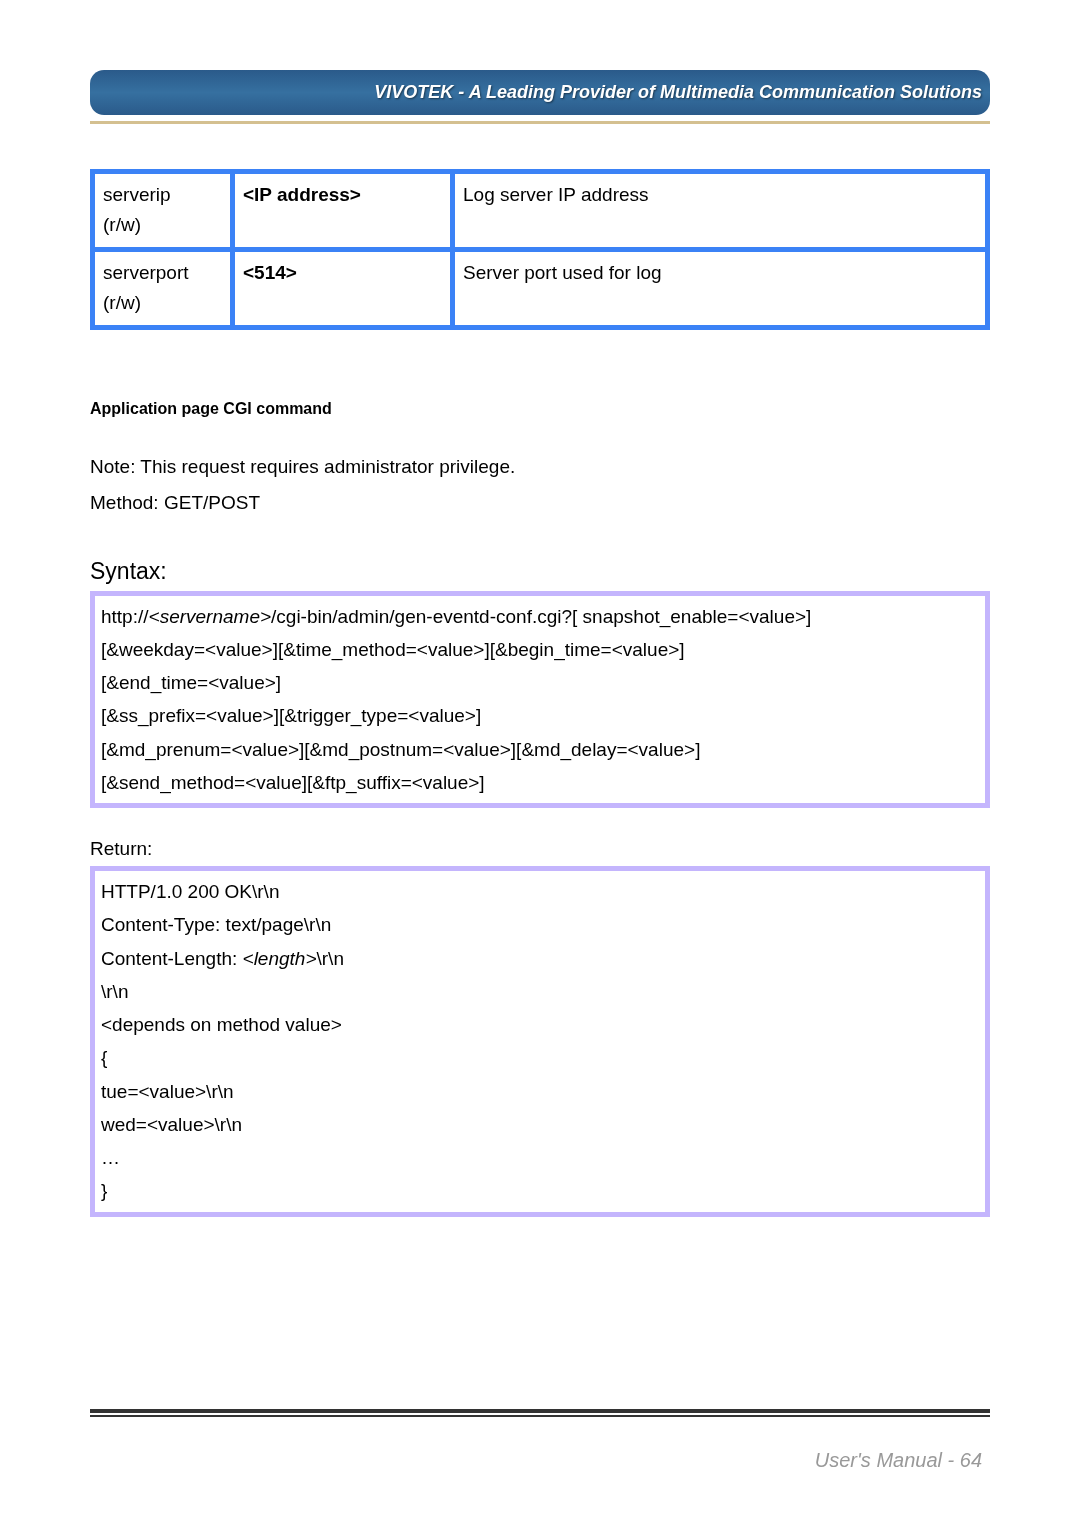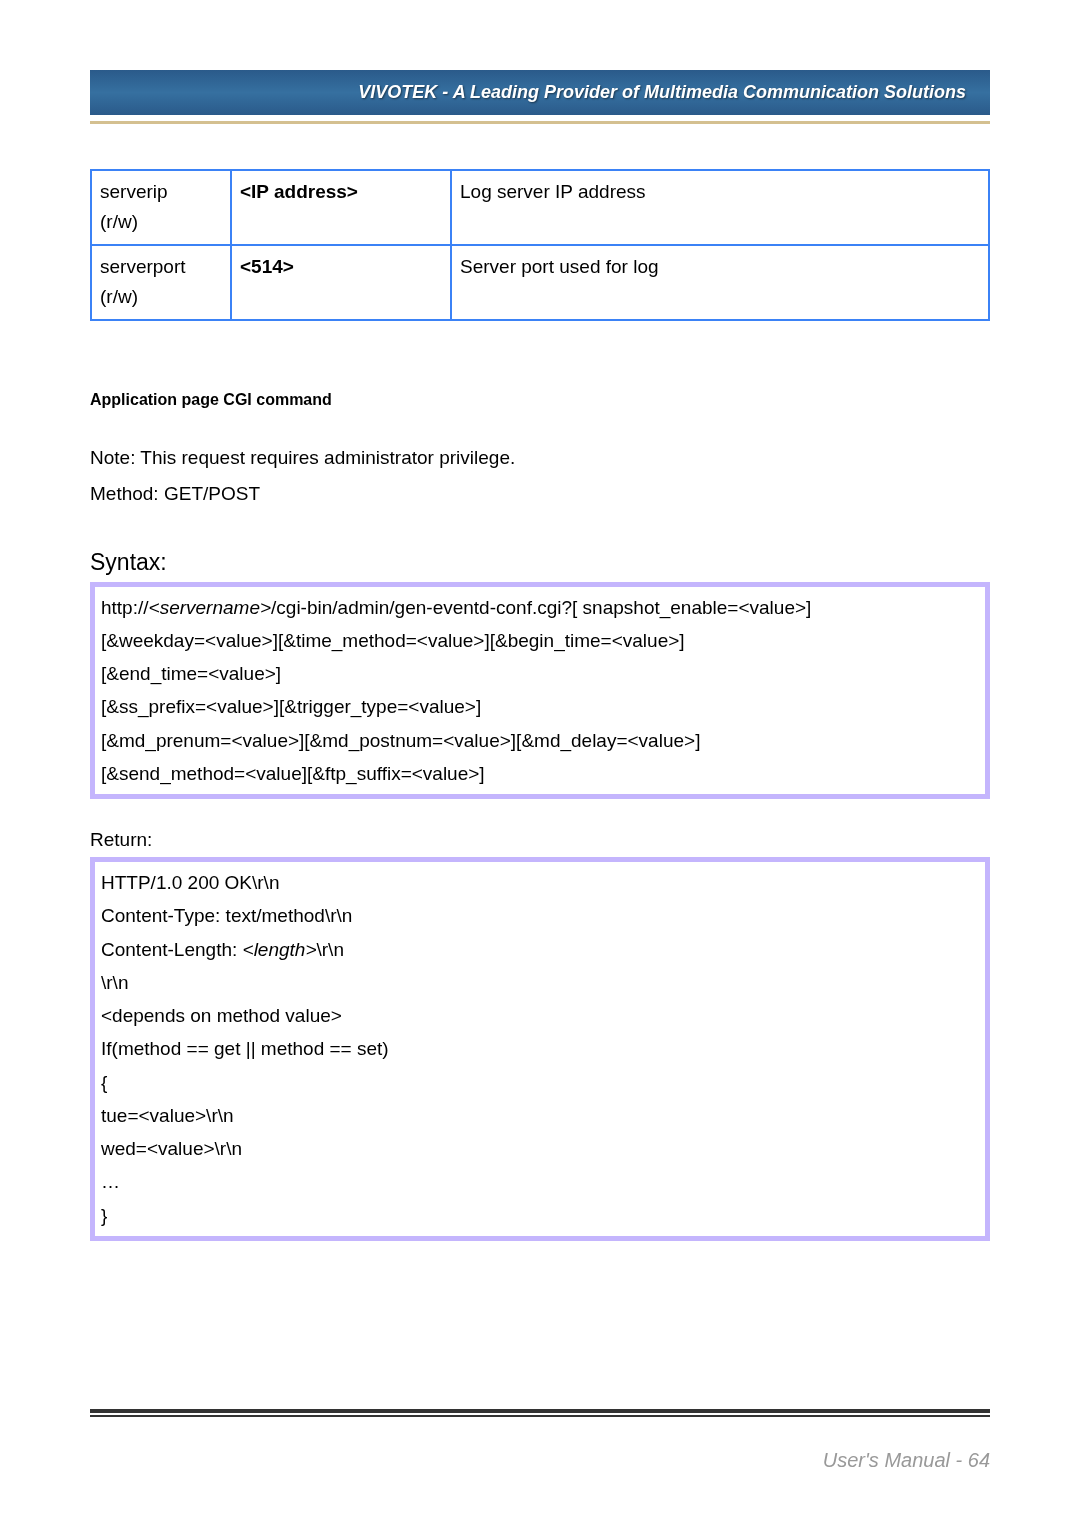--- a/index.html
+++ b/index.html
@@ -16,37 +16,38 @@
     }
     .page-container {
       padding: 70px 90px 0 90px;
     }
     .header-banner {
       background: linear-gradient(to bottom, #2a5a8a 0%, #3670a0 50%, #2a5a8a 100%);
       color: #ffffff;
       font-style: italic;
       font-weight: bold;
       font-size: 18px;
-      padding: 12px 24px;
+      padding: 12px 8px;
       text-align: right;
       text-shadow: 1px 1px 2px rgba(0,0,0,0.5);
       margin-bottom: 6px;
+      border-radius: 14px;
     }
     .header-underline {
       height: 3px;
       background-color: #d4c090;
       margin-bottom: 45px;
     }
     .param-table {
       width: 100%;
       border-collapse: collapse;
       margin-bottom: 70px;
     }
     .param-table td {
-      border: 2px solid #3b82f6;
+      border: 5px solid #3b82f6;
       padding: 6px 8px;
       font-size: 19px;
       vertical-align: top;
       line-height: 1.6;
     }
     .param-table .col1 {
       width: 140px;
     }
     .param-table .col2 {
       width: 220px;
@@ -99,21 +100,21 @@
       background-color: #333;
       margin-bottom: 2px;
     }
     .footer-rule-bottom {
       height: 2px;
       background-color: #333;
     }
     .footer-text {
       position: absolute;
       bottom: 55px;
-      right: 90px;
+      right: 98px;
       font-style: italic;
       font-size: 20px;
       color: #999;
     }
   </style>
 </head>
 <body>
 
 <div class="page-container">
 
@@ -168,25 +169,24 @@
     <div>[&amp;end_time=&lt;value&gt;]</div>
     <div>[&amp;ss_prefix=&lt;value&gt;][&amp;trigger_type=&lt;value&gt;]</div>
     <div>[&amp;md_prenum=&lt;value&gt;][&amp;md_postnum=&lt;value&gt;][&amp;md_delay=&lt;value&gt;]</div>
     <div>[&amp;send_method=&lt;value][&amp;ftp_suffix=&lt;value&gt;]</div>
   </div>
 
   <p class="return-label">Return:</p>
 
   <div class="code-box">
     <div>HTTP/1.0 200 OK\r\n</div>
-    <div>Content-Type: text/method\r\n</div>
+    <div>Content-Type: text/page\r\n</div>
     <div><span>Content-Length: </span><span class="italic">&lt;length&gt;</span><span>\r\n</span></div>
     <div>\r\n</div>
     <div>&lt;depends on method value&gt;</div>
-    <div>If(method == get || method == set)</div>
     <div>{</div>
     <div> tue=&lt;value&gt;\r\n</div>
     <div> wed=&lt;value&gt;\r\n</div>
     <div> …</div>
     <div>}</div>
   </div>
 
 </div>
 
 <div class="footer-rule">

